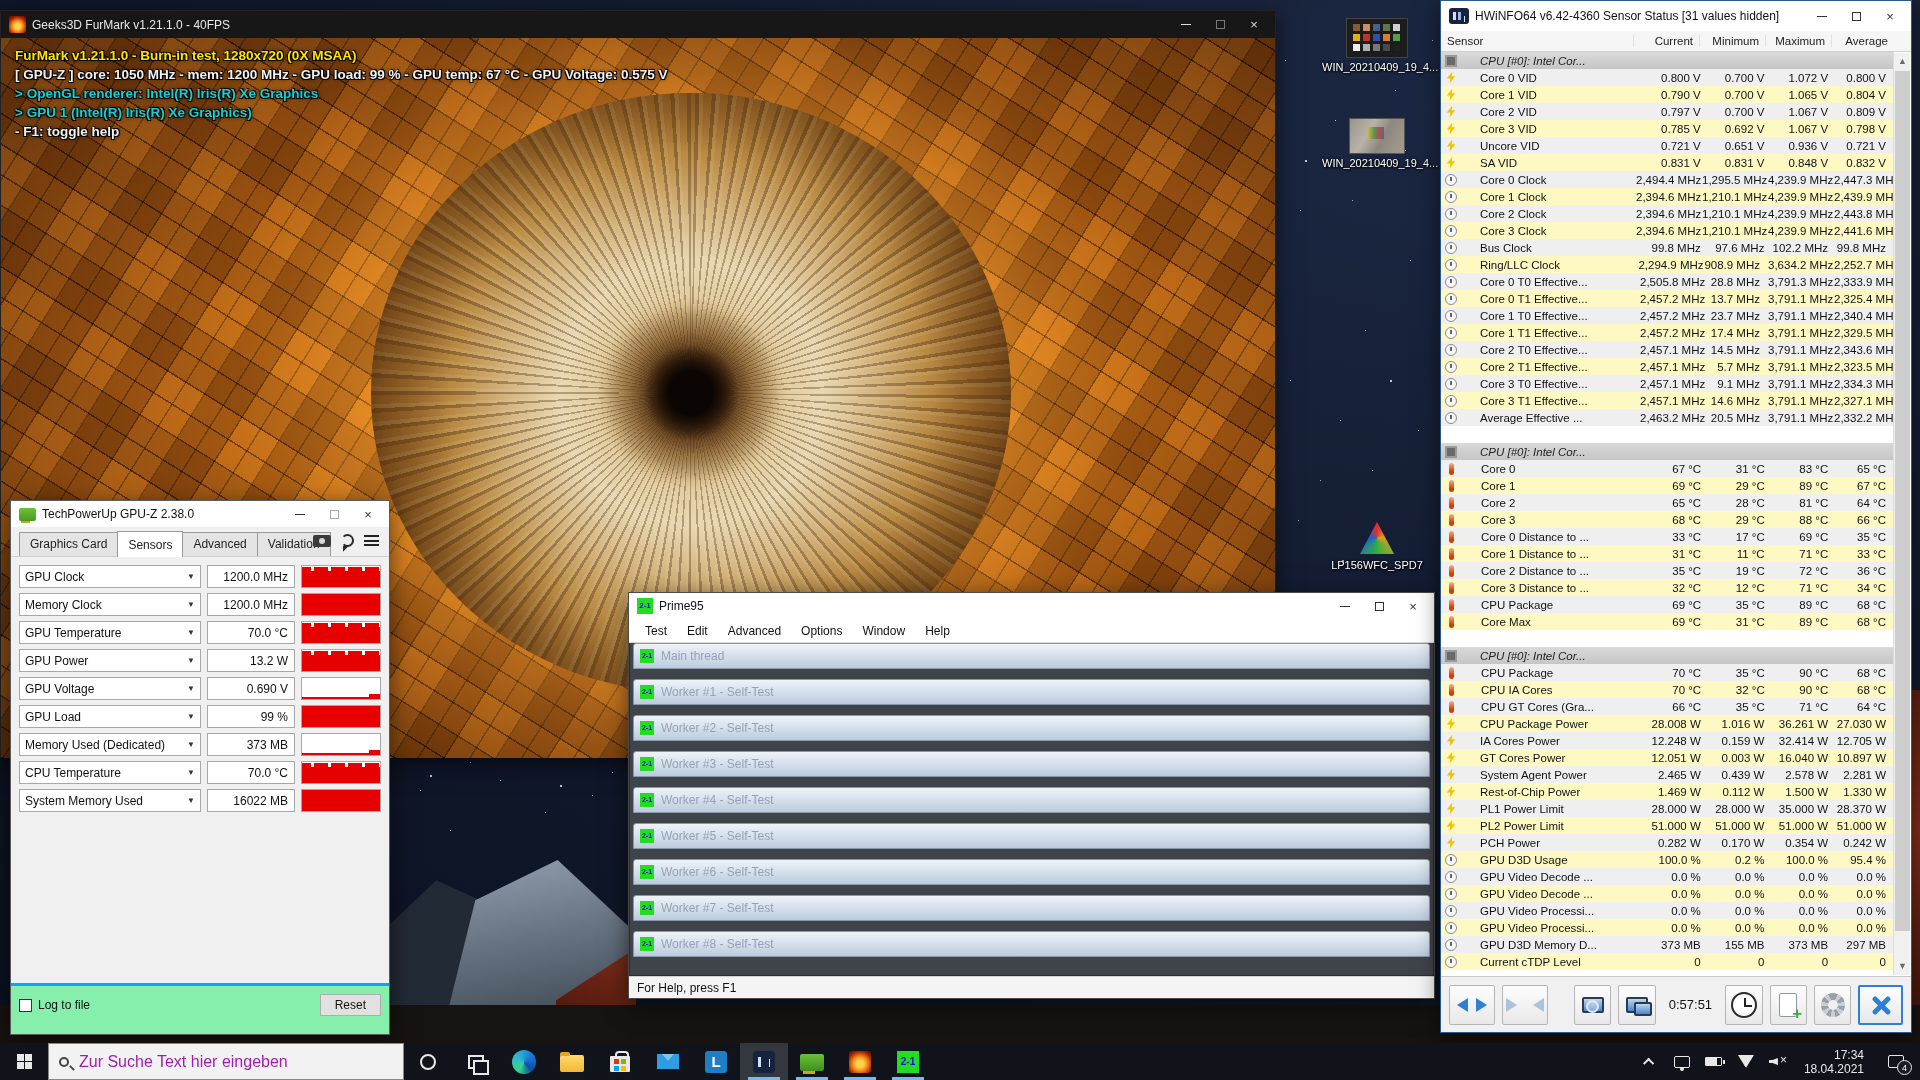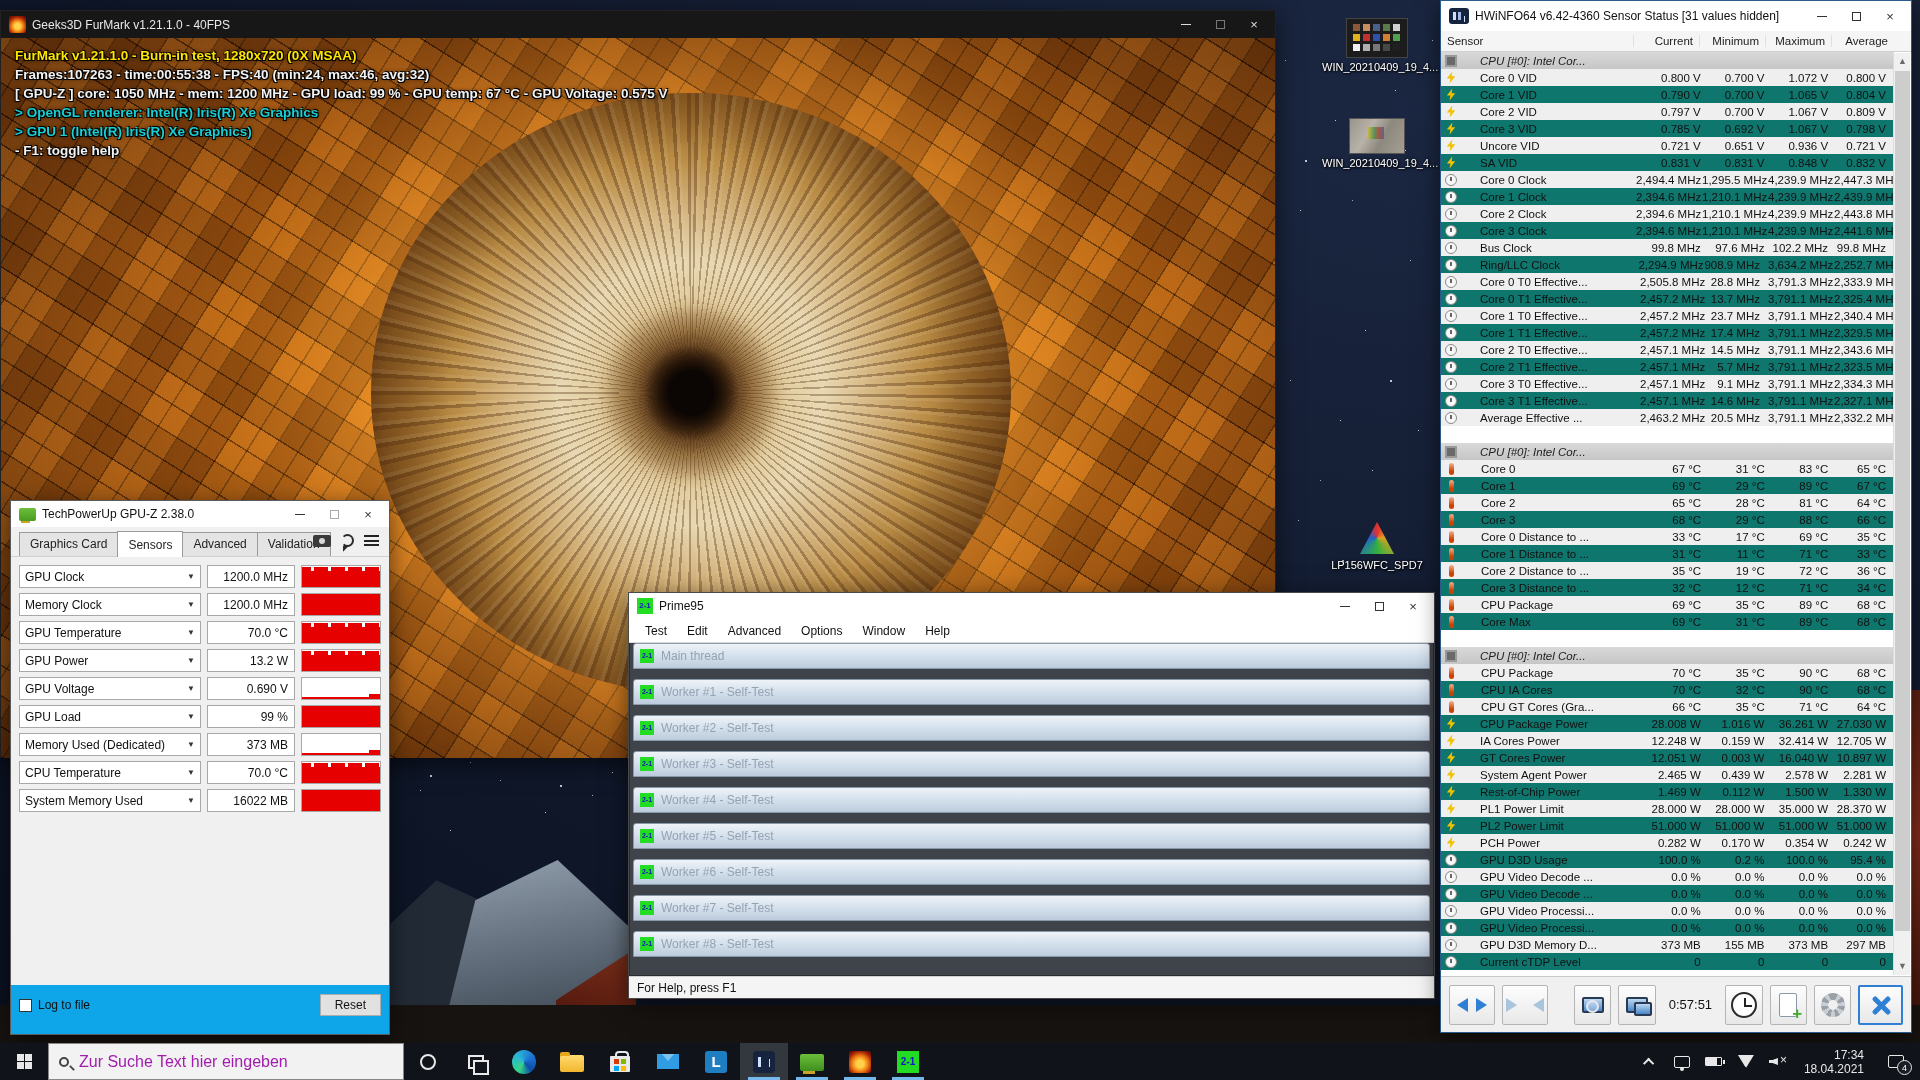--- a/index.html
+++ b/index.html
@@ -111,21 +111,21 @@
   .gz-value { width:88px; height:23px; background:#fff; border:1px solid #a8a8a8; font-size:12px; color:#111;
      display:flex; align-items:center; justify-content:flex-end; padding:0 6px; }
   .gz-graph { flex:1; height:23px; background:#fff; border:1px solid #a8a8a8; position:relative; overflow:hidden; }
   .gz-graph .fill { position:absolute; left:0; right:0; bottom:0; background:#e60000; }
   .g-full .fill { height:100%; }
   .g-spiky .fill { height:93%; }
   .g-spiky .fill::before { content:""; position:absolute; top:0; left:0; right:0; height:4px;
      background:repeating-linear-gradient(90deg, transparent 0 9px, #fff 9px 12px, transparent 12px 17px); }
   .g-line .fill { height:9%; }
   .g-line .fill::after { content:""; position:absolute; right:0; bottom:0; width:14%; height:260%; background:#e60000; }
-  .gz-bottom { position:absolute; left:0; right:0; bottom:0; padding:8px; border-top:1px solid #0ea5e9; background:#0ea5e9; }
+  .gz-bottom { position:absolute; left:0; right:0; bottom:0; padding:8px; border-top:3px solid #0ea5e9; background:#86efac; }
   .gz-logrow { display:flex; align-items:center; margin-bottom:10px; }
   .gz-check { width:13px; height:13px; border:1px solid #333; background:#fff; margin-right:6px; cursor:pointer; }
   .gz-logrow label { font-size:12px; color:#111; }
   .btn { font-size:12px; color:#111; background:#e1e1e1; border:1px solid #adadad; padding:3px 14px; cursor:pointer; }
   .gz-reset { margin-left:auto; }
   .gz-comborow { display:flex; align-items:center; gap:10px; }
   .gz-combo { width:258px; height:24px; background:#fff; border:1px solid #7a7a7a; font-size:12px; color:#111;
      display:flex; align-items:center; padding:0 6px; cursor:pointer; }
   .gz-combo .dd { margin-left:auto; color:#444; font-size:10px; }
   .gz-close { margin-left:auto; padding:3px 20px; }
@@ -148,21 +148,21 @@
   .hwinfo { left:1440px; top:0; width:472px; height:1033px; border-color:#2a5a8a; display:flex; flex-direction:column; }
   .hwinfo .tbar { height:30px; }
   .hw-icon { width:20px; height:16px; background:#16233f; border-radius:3px; position:relative; }
   .hw-icon::after { content:""; position:absolute; left:4px; top:4px; width:3px; height:8px; background:#cfe0ff;
      box-shadow:5px 2px 0 -2px #cfe0ff, 5px 0 0 0 #9fb8e8, 10px 3px 0 -1px #cfe0ff; }
   .hw-colhdr { display:flex; height:21px; background:#f5f5f5; border-bottom:1px solid #d0d0d0; font-size:11.5px; color:#222; align-items:center; }
   .hw-colhdr .c { padding:0 6px; border-right:1px solid #e0e0e0; }
   .hw-table { flex:1; overflow:hidden; background:#fff; position:relative; padding-right:17px; }
   .hw-row { display:flex; align-items:center; height:17px; font-size:11.5px; color:#111; }
   .hw-row.a { background:#efefef; }
-  .hw-row.b { background:#0f766e; }
+  .hw-row.b { background:#fef9c3; }
   .hw-row.group { background:linear-gradient(#d9d9d9,#c6c6c6); font-style:italic; color:#222; }
   .hw-row.gap { background:#fff; }
   .hw-row .ic { width:12px; height:12px; margin:0 5px 0 4px; flex:none; }
   .hw-row .nm { width:172px; white-space:nowrap; overflow:hidden;margin-left:18px; }
   .hw-row .v { width:66px; text-align:right; padding-right:8px; white-space:nowrap; }
   .ic.bolt { background:#f2c200; clip-path:polygon(62% 0,15% 58%,45% 58%,38% 100%,85% 40%,55% 40%); }
   .ic.clock { border:1.5px solid #8a8a8a; border-radius:50%; position:relative; background:#f8f8f8; }
   .ic.clock::after { content:""; position:absolute; left:4px; top:2px; width:1.5px; height:4px; background:#666; }
   .ic.therm { width:5px !important; height:12px; background:linear-gradient(#f0b090,#d04000 70%); border-radius:3px; margin-left:8px !important; margin-right:9px !important; }
   .ic.chip { background:#6a6a6a; border:2px solid #9a9a9a; }
@@ -288,21 +288,20 @@
         </span>
       <span class="capbtn">×</span>
     </span>
   </div>
   <div class="fm-canvas">
     <div class="fm-eye"></div>
     <div class="fm-osd">
 
         <div class="osd-line" style="color: rgb(255, 230, 0);">FurMark v1.21.1.0 - Burn-in test, 1280x720 (0X MSAA)</div>
 
-        <div class="osd-line" style="color: rgb(242, 242, 242);">Frames:107263 - time:00:55:38 - FPS:40 (min:24, max:46, avg:32)</div>
 
         <div class="osd-line" style="color: rgb(242, 242, 242);">[ GPU-Z ] core: 1050 MHz - mem: 1200 MHz - GPU load: 99 % - GPU temp: 67 °C - GPU Voltage: 0.575 V</div>
 
         <div class="osd-line" style="color: rgb(23, 207, 212);">&gt; OpenGL renderer: Intel(R) Iris(R) Xe Graphics</div>
 
         <div class="osd-line" style="color: rgb(23, 207, 212);">&gt; GPU 1 (Intel(R) Iris(R) Xe Graphics)</div>
 
         <div class="osd-line" style="color: rgb(242, 242, 242);">- F1: toggle help</div>
       </div>
   </div>

